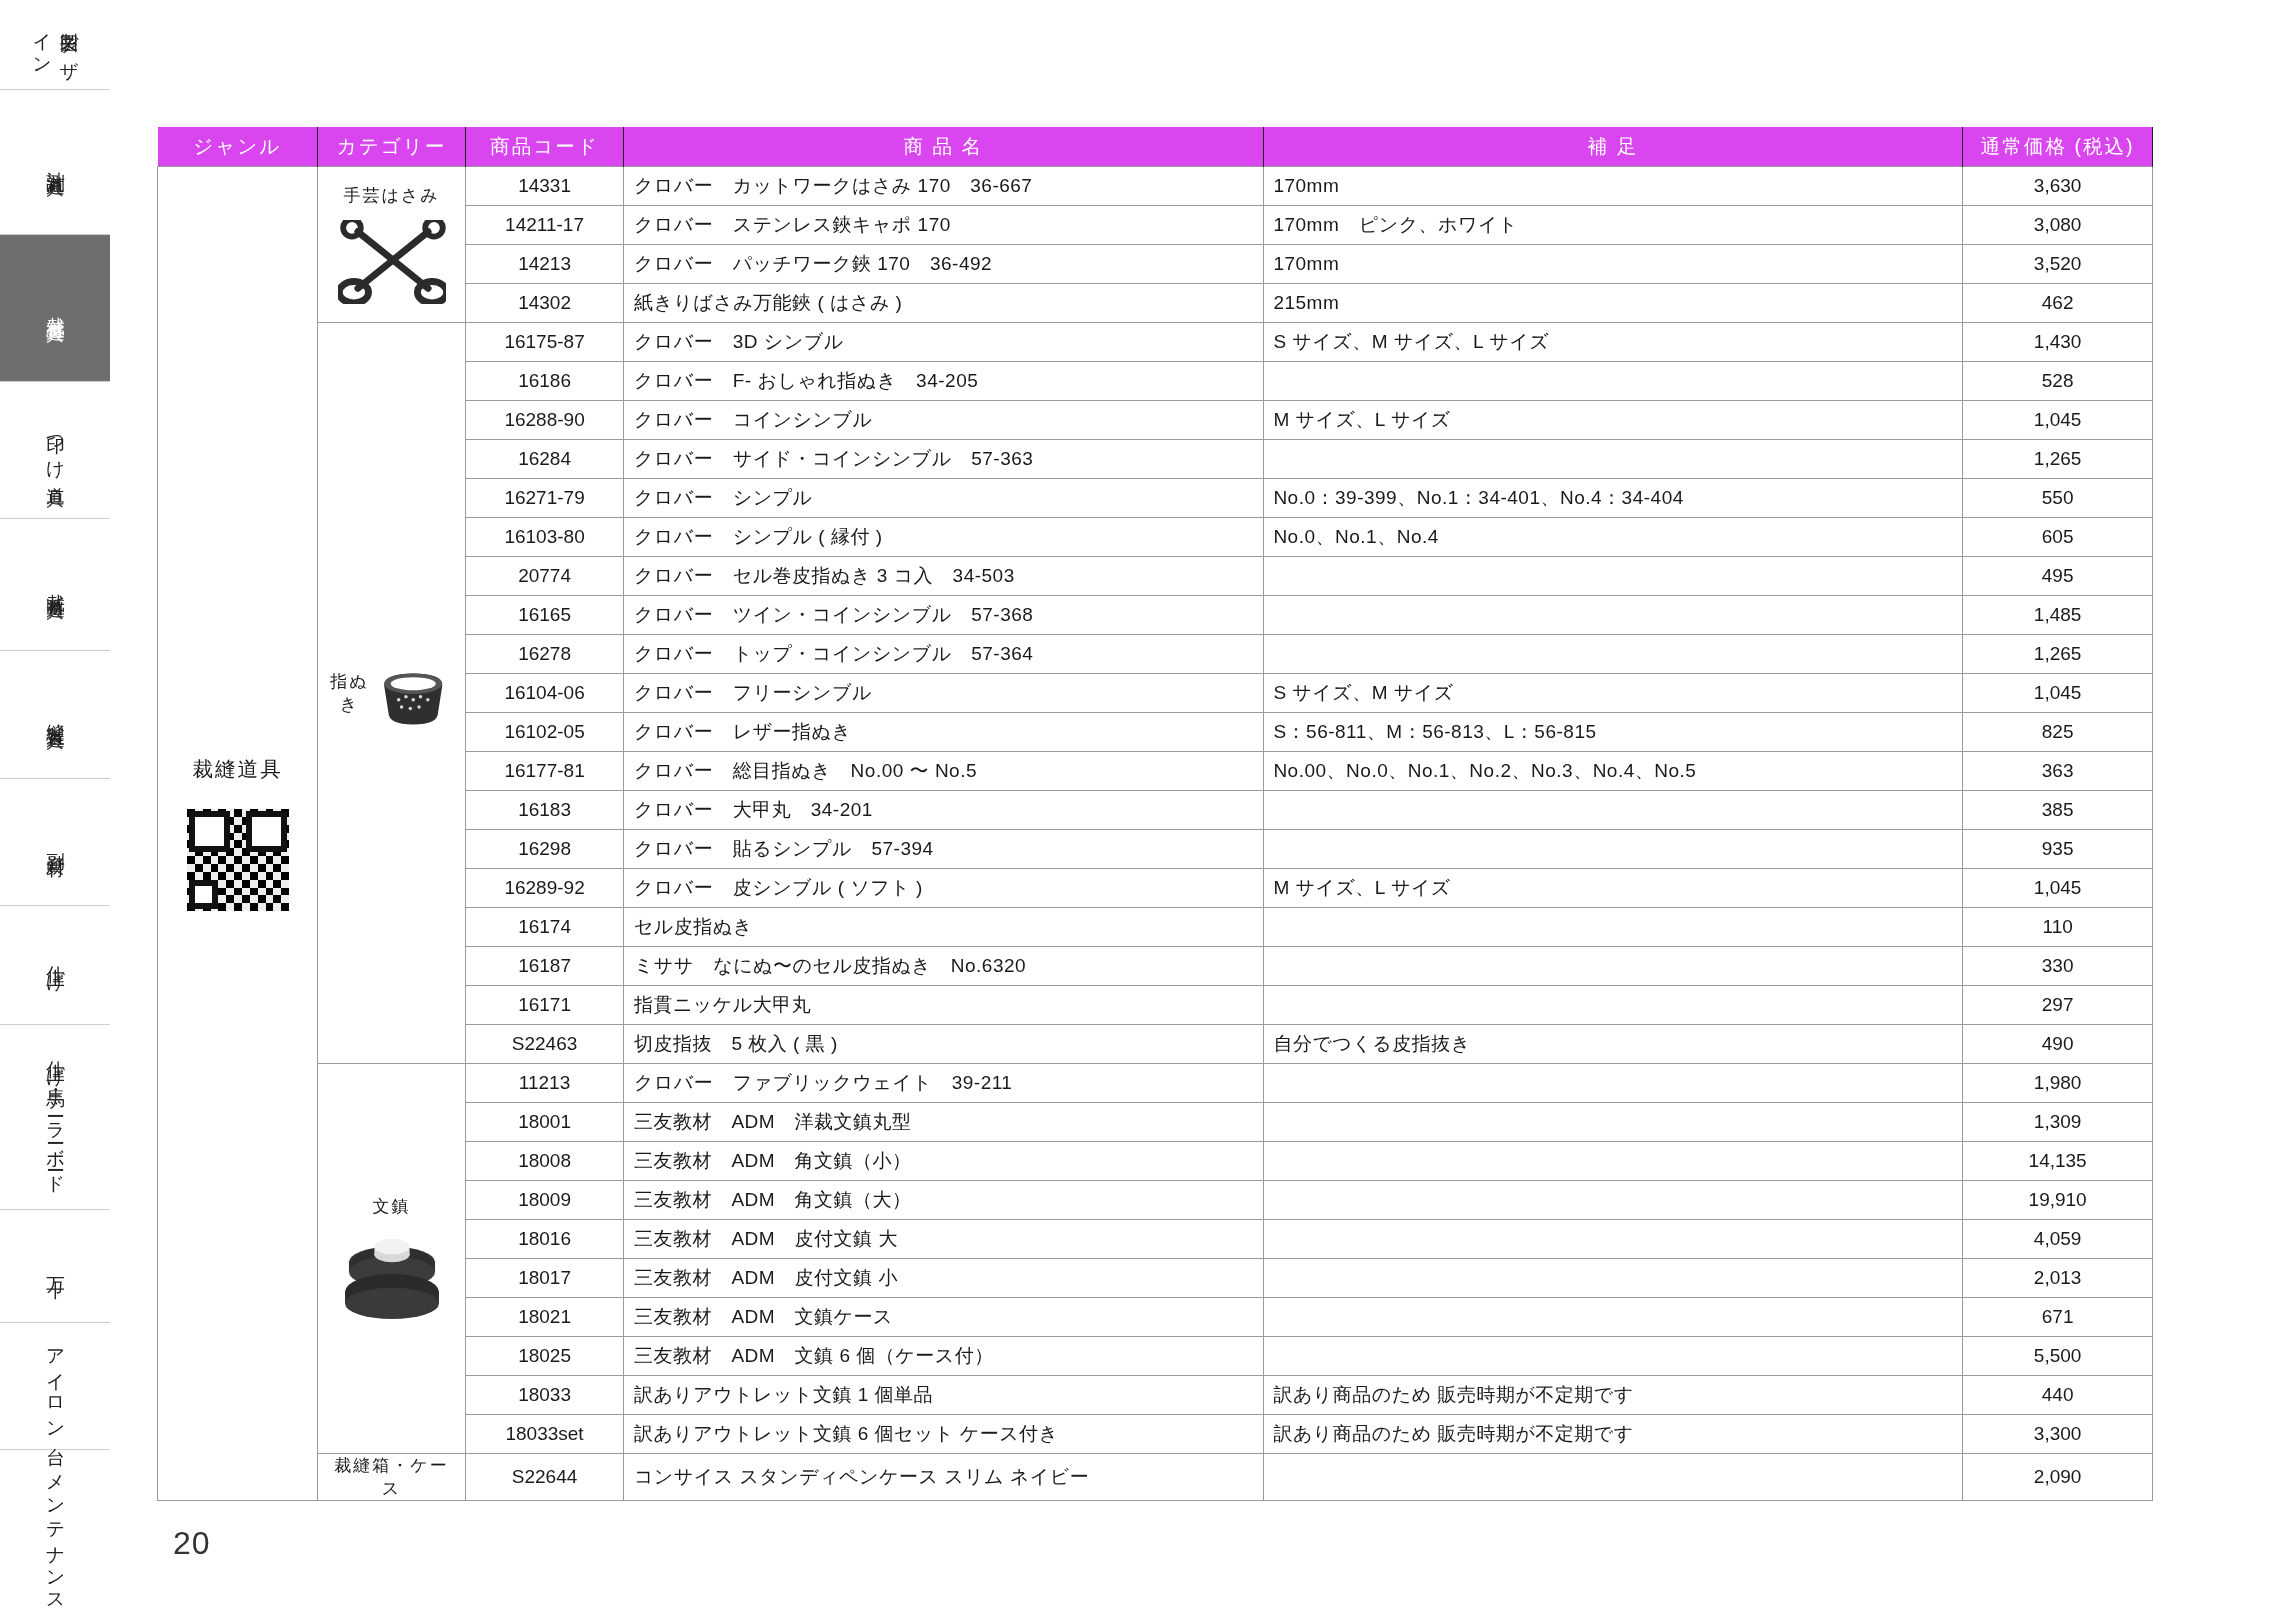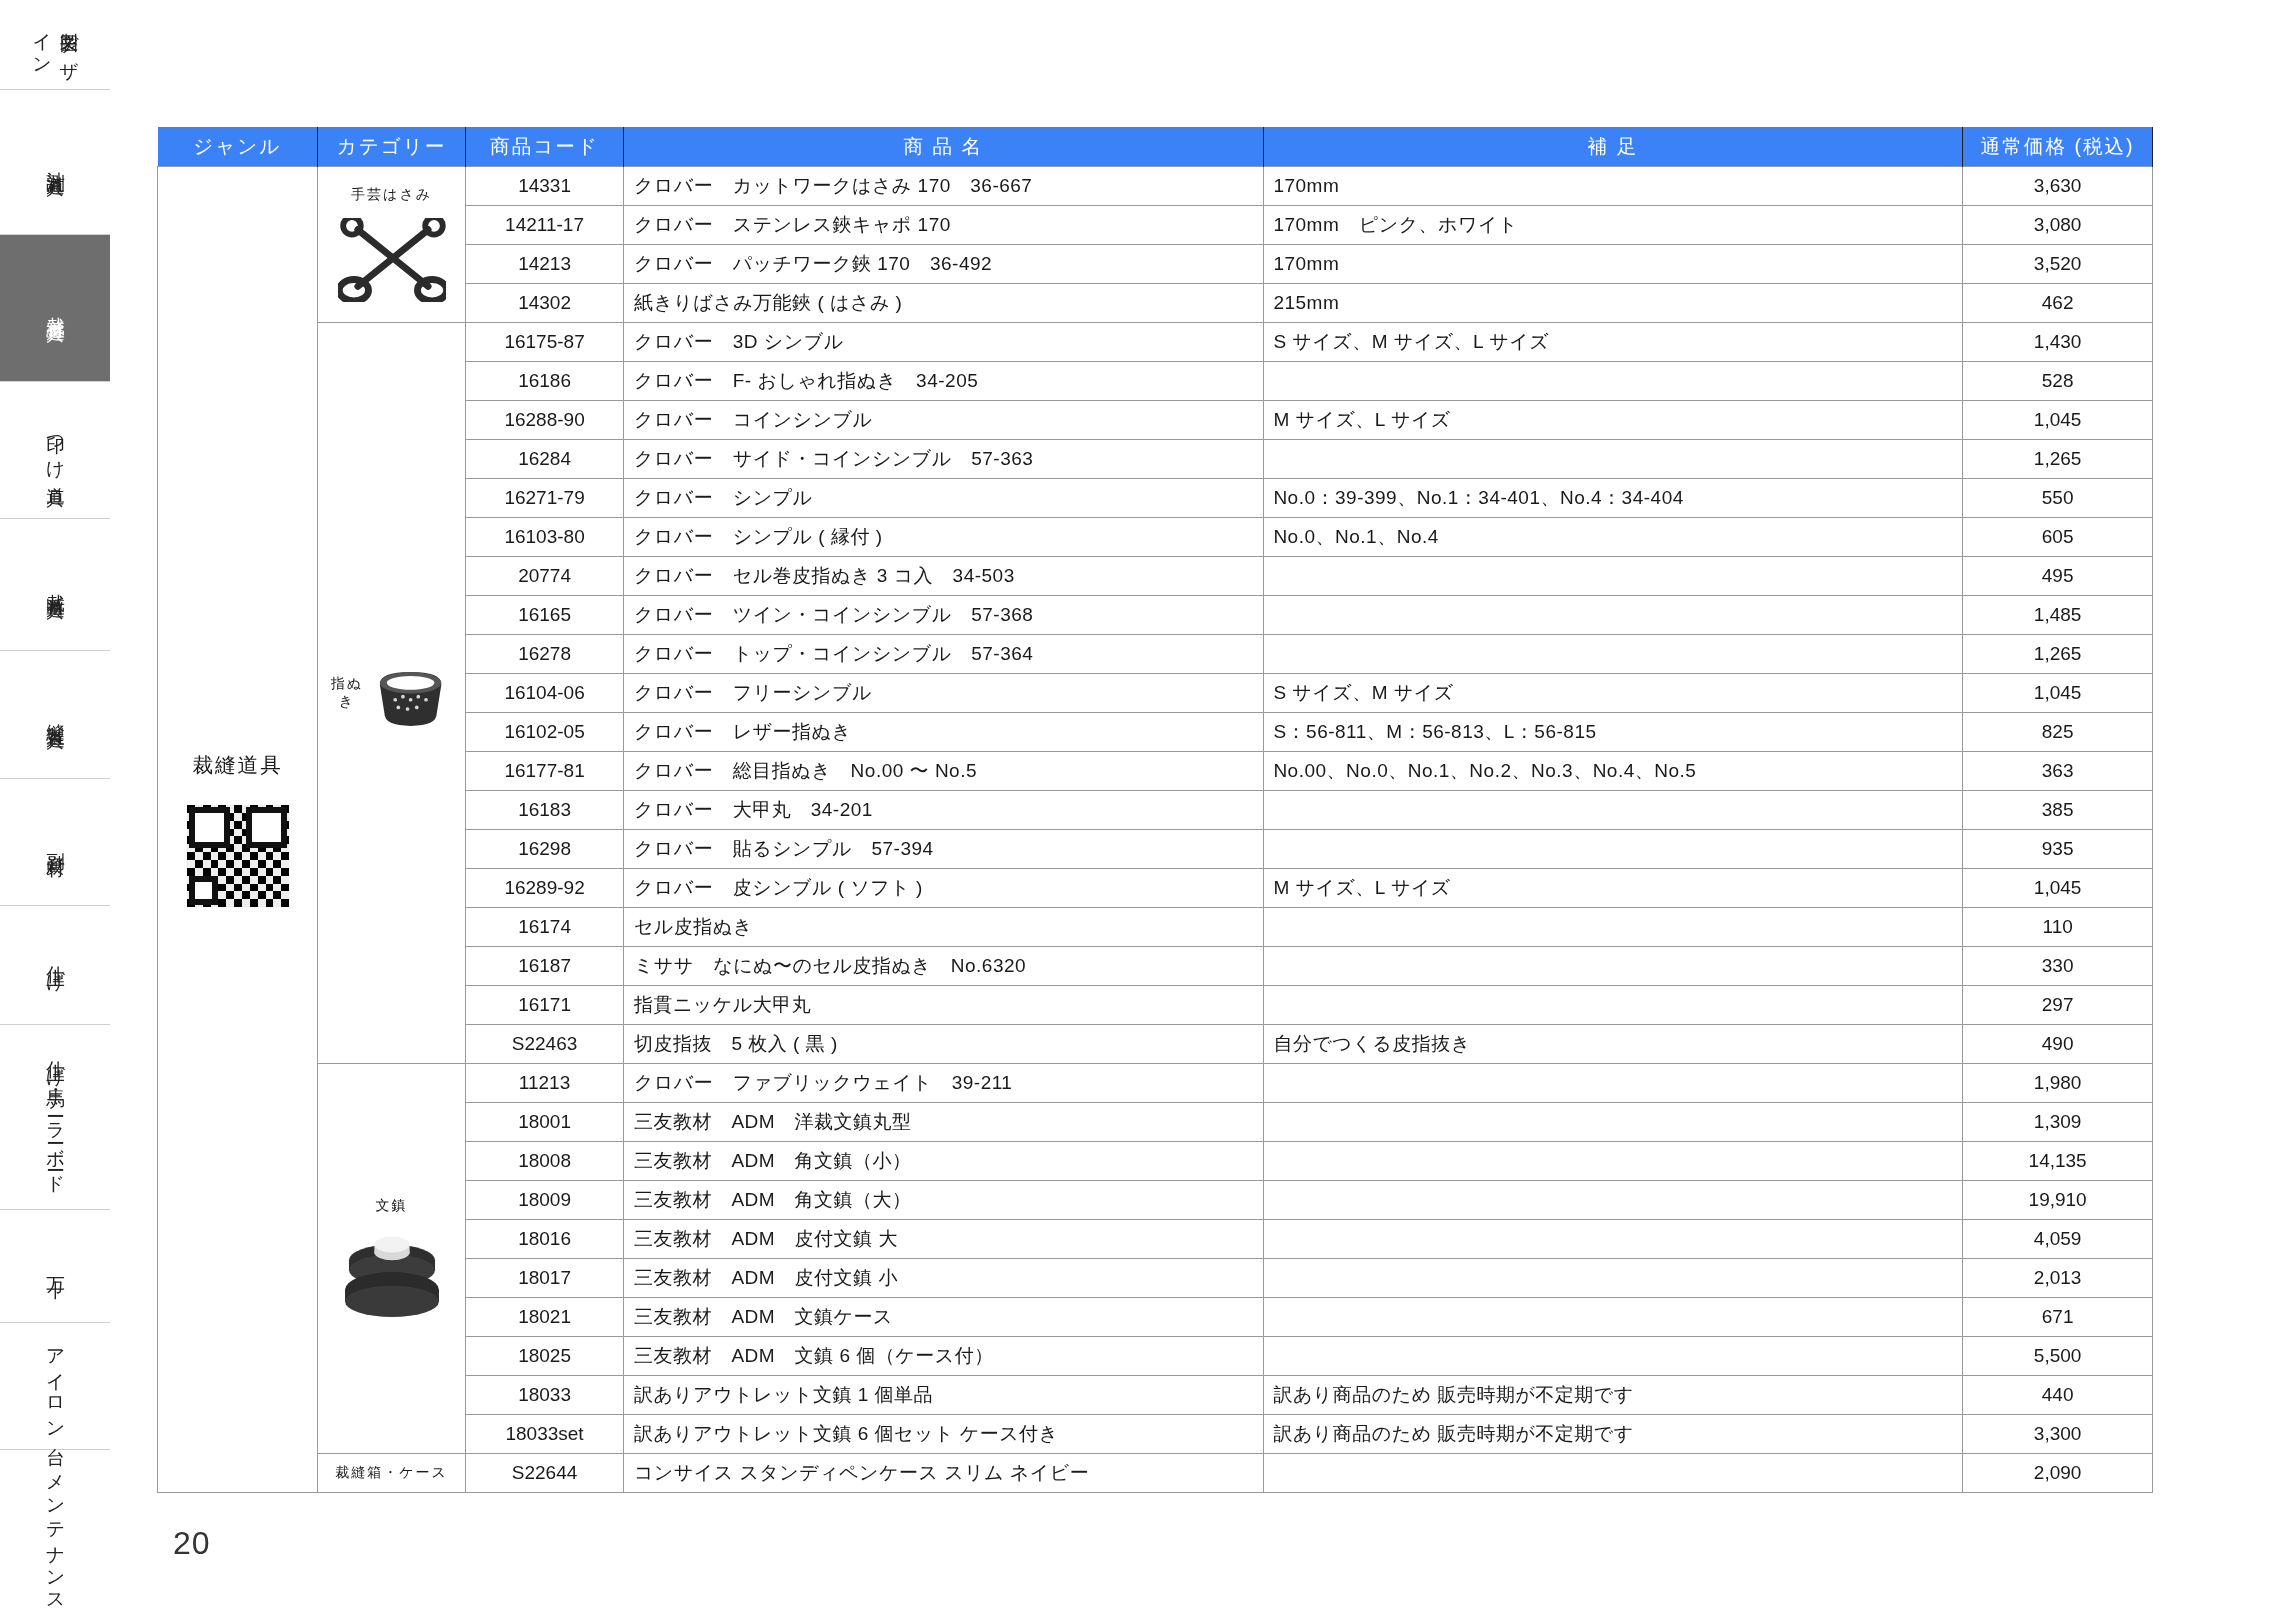--- a/index.html
+++ b/index.html
@@ -57,21 +57,21 @@
     width: 1996px;
   }
 
   table.catalog {
     border-collapse: collapse;
     width: 1996px;
     font-size: 19px;
     table-layout: fixed;
   }
   table.catalog thead th {
-    background: #3b82f6;
+    background: #d946ef;
     color: #ffffff;
     font-weight: normal;
     height: 39px;
     font-size: 19.6px;
     letter-spacing: 2px;
     border-right: 1px solid #231f20;
     vertical-align: middle;
   }
   table.catalog td {
     border: 1px solid #9a9a9a;
@@ -155,21 +155,21 @@
   .qr .qr-bl {
     position: absolute;
     left: 2px; bottom: 2px;
     width: 29px; height: 29px;
     border: 6.9px solid #111;
     background: #fff;
   }
 
   
   .cat-label {
-    font-size: 14px;
+    font-size: 17px;
     letter-spacing: 2px;
     display: block;
   }
   .cat-icon {
     display: block;
     margin: 13.7px auto 0 auto;
   }
 
   
   #page-number {

